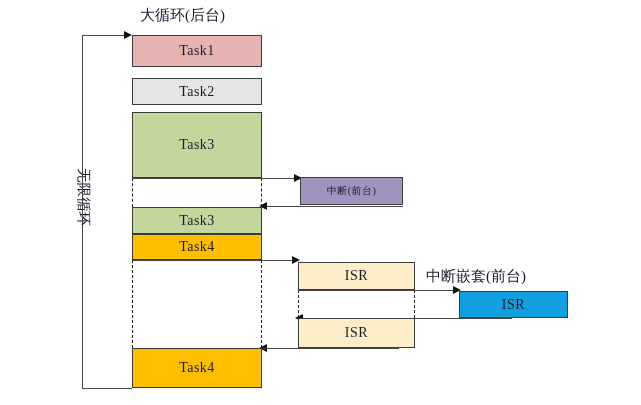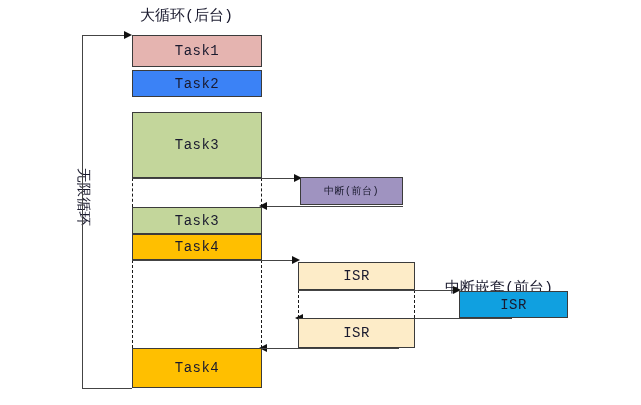--- a/index.html
+++ b/index.html
@@ -2,21 +2,21 @@
 <html><head>
 <meta charset="utf-8">
 <style>
   html,body{margin:0;padding:0;}
   body{
     width:641px;height:405px;
     background:#ffffff;
     font-family:"Liberation Serif","DejaVu Serif",serif;
     overflow:hidden;
   }
-  #stage{position:relative;width:641px;height:405px;font-family:Liberation Mono, monospace;}
+  #stage{position:relative;width:641px;height:405px;}
 
   
   .blk{
     position:absolute;
     box-sizing:border-box;
     border:1px solid #3b3b3b;
     display:flex;align-items:center;justify-content:center;
     font-size:14px;color:#1a1a2e;
     letter-spacing:.5px;
     white-space:nowrap;
@@ -52,21 +52,21 @@
   .arr-r{border-top:4.5px solid transparent;border-bottom:4.5px solid transparent;border-left:8px solid #111;}
   .arr-l{border-top:4.5px solid transparent;border-bottom:4.5px solid transparent;border-right:8px solid #111;}
 </style>
 </head>
 <body>
 
 <div id="stage">
 
   <div class="lbl" style="left:140px;top:6px;">大循环(后台)</div>
 
-  <div class="lbl" style="left:445px;top:267px;margin-top:11px;">中断嵌套(前台)</div>
+  <div class="lbl" style="left:426px;top:267px;">中断嵌套(前台)</div>
 
   <div class="vlbl" style="left:93px;top:168px;">无限循环</div>
 
   <div class="vline loopline" style="left:82px;top:35px;height:353px;"></div>
   <div class="hline loopline" style="left:82px;top:35px;width:44px;"></div>
   <div class="hline loopline" style="left:82px;top:388px;width:50px;"></div>
   <div class="arr arr-r" style="left:124px;top:30.5px;"></div>
 
   <div class="vdash" style="left:132px;top:178px;height:29px;"></div>
   <div class="vdash" style="left:261px;top:178px;height:29px;"></div>
@@ -94,21 +94,21 @@
   <div class="arr arr-l" style="left:295px;top:313.5px;"></div>
 
   <div class="hline thick" style="left:266px;top:348px;width:133px;"></div>
   <div class="arr arr-l" style="left:259px;top:343.5px;"></div>
   <div class="hline thick" style="left:132px;top:348px;width:1px;"></div>
 
   <div class="hline thick" style="left:262px;top:348px;width:36px;"></div>
 
   <div id="blocks-layer">
       <div class="blk" style="left: 132px; top: 35px; width: 130px; height: 32px; background: rgb(229, 180, 176);">Task1</div>
-      <div class="blk" style="left: 132px; top: 70px; width: 130px; height: 27px; background: #3b82f6;">Task2</div>
+      <div class="blk" style="left: 132px; top: 78px; width: 130px; height: 27px; background: #e5e5e5;">Task2</div>
       <div class="blk" style="left: 132px; top: 112px; width: 130px; height: 66px; background: rgb(195, 214, 155);">Task3</div>
       <div class="blk" style="left: 132px; top: 207px; width: 130px; height: 27px; background: rgb(195, 214, 155);">Task3</div>
       <div class="blk" style="left: 132px; top: 234px; width: 130px; height: 26px; background: rgb(255, 191, 0);">Task4</div>
       <div class="blk" style="left: 132px; top: 348px; width: 130px; height: 40px; background: rgb(255, 191, 0);">Task4</div>
       <div class="blk cn" style="left: 300px; top: 177px; width: 103px; height: 28px; background: rgb(159, 147, 192);">中断(前台)</div>
       <div class="blk" style="left: 298px; top: 262px; width: 117px; height: 28px; background: rgb(253, 236, 200);">ISR</div>
       <div class="blk" style="left: 298px; top: 318px; width: 117px; height: 30px; background: rgb(253, 236, 200);">ISR</div>
       <div class="blk" style="left: 459px; top: 291px; width: 109px; height: 27px; background: rgb(16, 160, 224);">ISR</div>
     </div>
 

